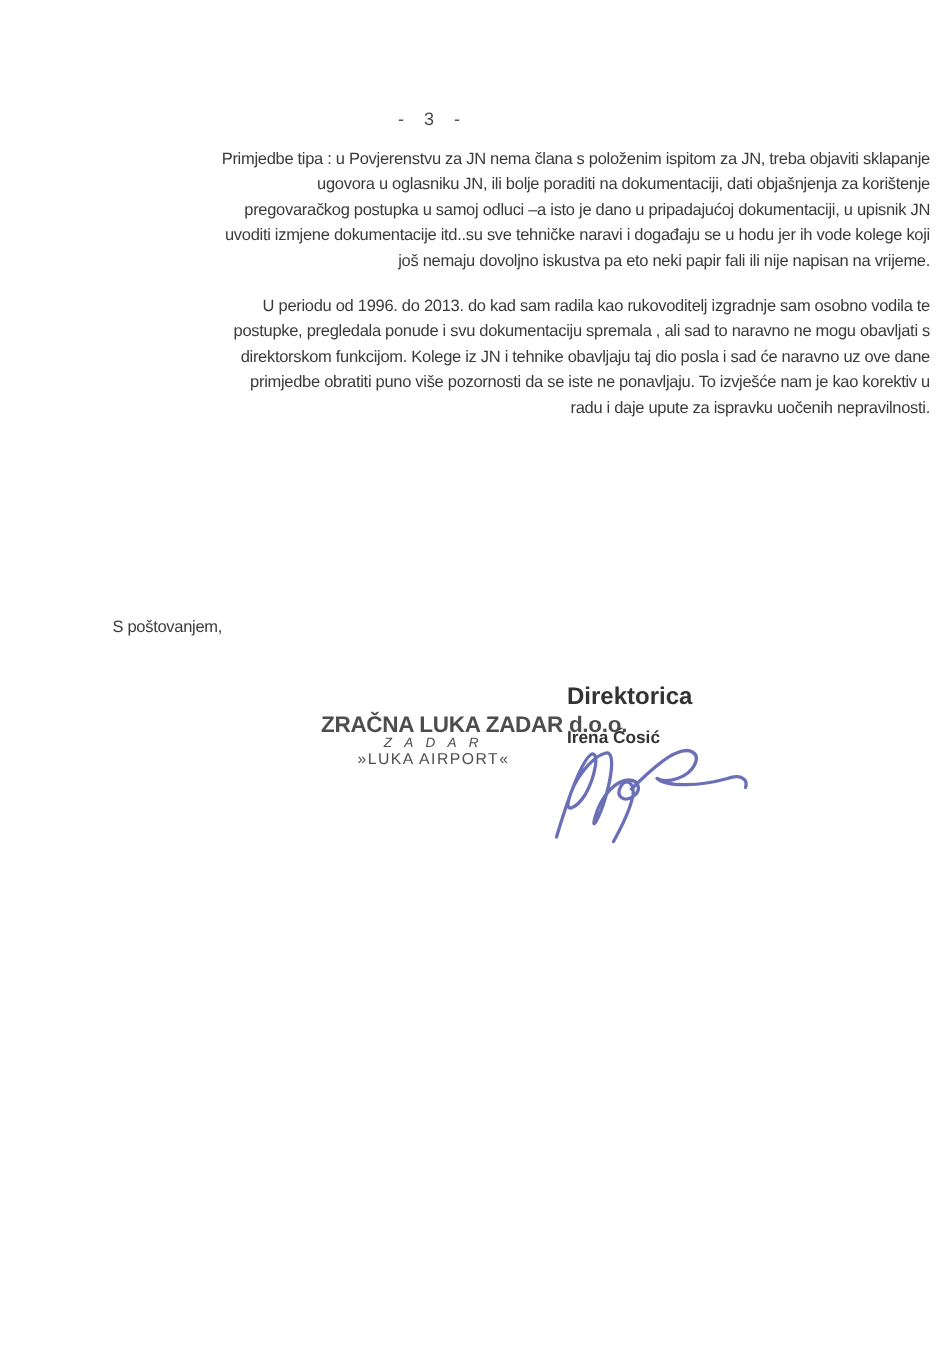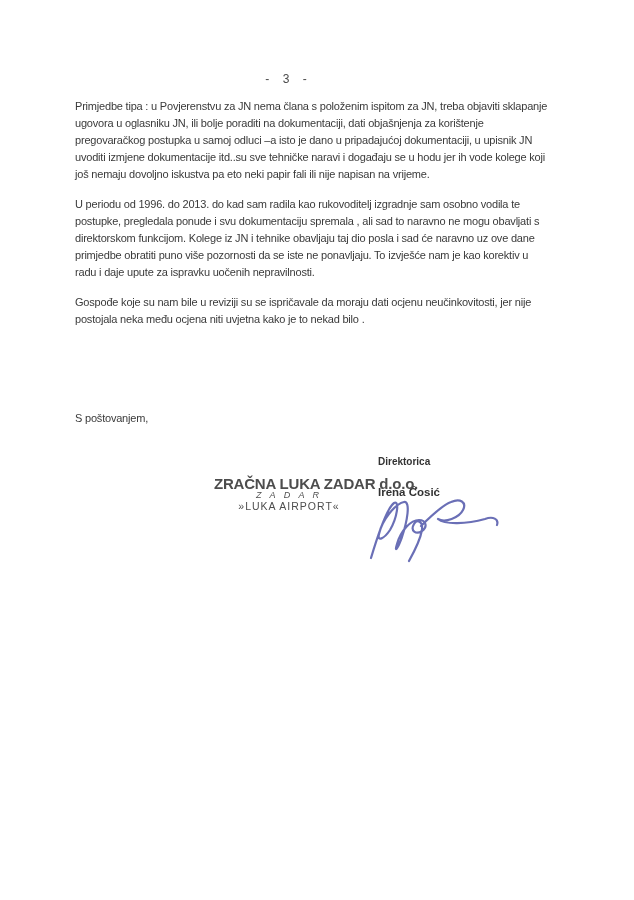--- a/index.html
+++ b/index.html
@@ -32,34 +32,35 @@
     top: 98px;
     width: 545px;
     font-size: 11px;
     line-height: 17px;
     letter-spacing: -0.2px;
     color: #3a3a3a;
   }
   .bodytext p {
     margin: 0 0 13px 0;
     white-space: pre-line;
+    text-align: right;
   }
   .closing {
     position: absolute;
     left: 75px;
     top: 412px;
     font-size: 11px;
     letter-spacing: -0.2px;
     color: #3a3a3a;
   }
   .job-title {
     position: absolute;
     left: 378px;
     top: 456px;
-    font-size: 10px;
+    font-size: 16px;
     font-weight: bold;
     color: #333333;
   }
   .signatory-name {
     position: absolute;
     left: 378px;
     top: 486px;
     font-size: 11.5px;
     font-weight: bold;
     color: #333333;
@@ -112,22 +113,20 @@
     <p>Primjedbe tipa : u Povjerenstvu za JN nema člana s položenim ispitom za JN, treba objaviti sklapanje
 ugovora u oglasniku JN, ili bolje poraditi na dokumentaciji, dati objašnjenja za korištenje
 pregovaračkog postupka u samoj odluci –a isto je dano u pripadajućoj dokumentaciji, u upisnik JN
 uvoditi izmjene dokumentacije itd..su sve tehničke naravi i događaju se u hodu jer ih vode kolege koji
 još nemaju dovoljno iskustva pa eto neki papir fali ili nije napisan na vrijeme.</p>
     <p>U periodu od 1996. do 2013. do kad sam radila kao rukovoditelj izgradnje sam osobno vodila te
 postupke, pregledala ponude i svu dokumentaciju spremala , ali sad to naravno ne mogu obavljati s
 direktorskom funkcijom. Kolege iz JN i tehnike obavljaju taj dio posla i sad će naravno uz ove dane
 primjedbe obratiti puno više pozornosti da se iste ne ponavljaju. To izvješće nam je kao korektiv u
 radu i daje upute za ispravku uočenih nepravilnosti.</p>
-    <p>Gospođe koje su nam bile u reviziji su se ispričavale da moraju dati ocjenu neučinkovitosti, jer nije
-postojala neka među ocjena niti uvjetna kako je to nekad bilo .</p>
   </div>
 
   <div class="closing">S poštovanjem,</div>
 
   <div class="job-title">Direktorica</div>
 
   <div class="stamp">
     <div class="s1">ZRAČNA LUKA ZADAR d.o.o.</div>
     <div class="s2">Z A D A R</div>
     <div class="s3">»LUKA AIRPORT«</div>

